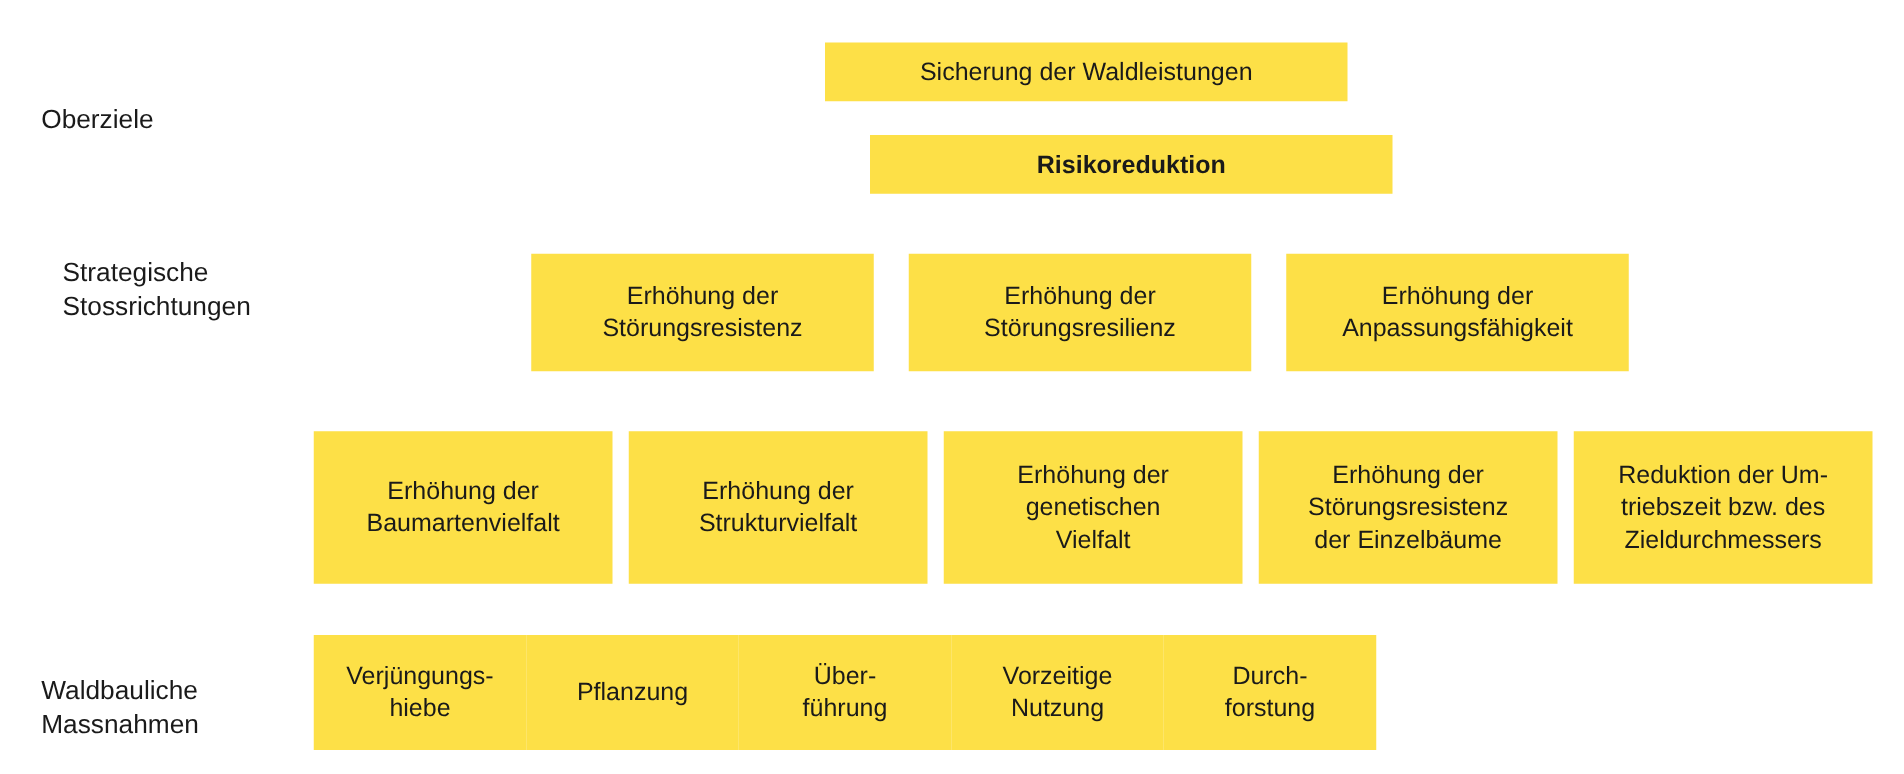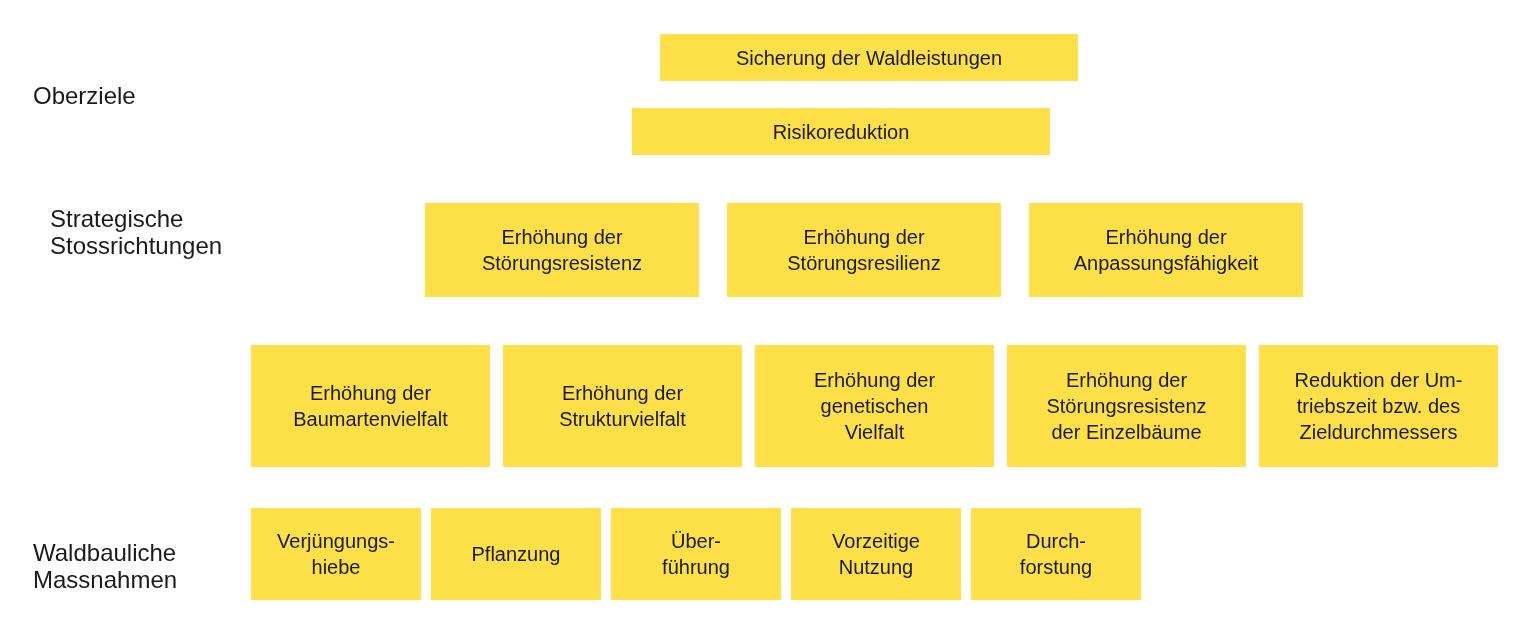--- a/index.html
+++ b/index.html
@@ -19,21 +19,21 @@
     width: 1523px;
     height: 619px;
   }
   .row {
     position: absolute;
     display: flex;
     align-items: stretch;
   }
   .row-label {
     position: absolute;
-    font-size: 24px;
+    font-size: 21px;
     line-height: 27px;
     color: #1a1a1a;
     white-space: pre-line;
     font-family: "Liberation Sans", sans-serif;
   }
   .box {
     background: #fde047;
     color: #1a1a1a;
     font-size: 20px;
     line-height: 26px;
@@ -41,30 +41,30 @@
     display: flex;
     align-items: center;
     justify-content: center;
     white-space: pre-line;
     box-sizing: border-box;
     padding: 2px 6px;
   }
   
   .r1 { left: 660px; top: 34px; }
   .r1 .box { width: 418px; height: 47px; }
-  .r1b { left: 632px; top: 108px; }
+  .r1b { left: 696px; top: 108px; font-weight: bold; }
   .r1b .box { width: 418px; height: 47px; }
   
   .r2 { left: 425px; top: 203px; gap: 28px; }
   .r2 .box { width: 274px; height: 94px; }
   
   .r3 { left: 251px; top: 345px; gap: 13px; }
   .r3 .box { width: 239px; height: 122px; }
   
-  .r4 { left: 251px; top: 508px; gap: 10px; }
+  .r4 { left: 251px; top: 508px; }
   .r4 .box { width: 170px; height: 92px; }
 </style>
 </head>
 <body>
 
 <div class="diagram">
 
   <div class="row-label" style="left:33px; top:82px;">Oberziele</div>
   <div class="row r1">
     <div class="box">Sicherung der Waldleistungen</div>

